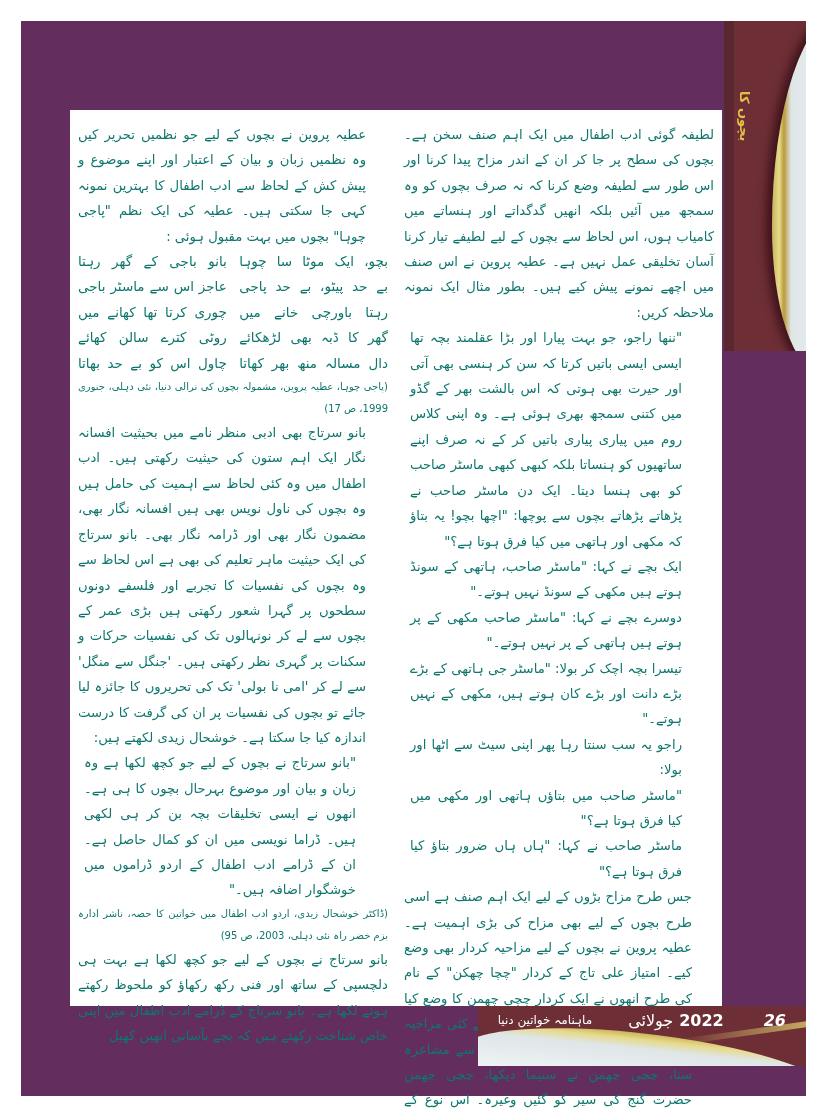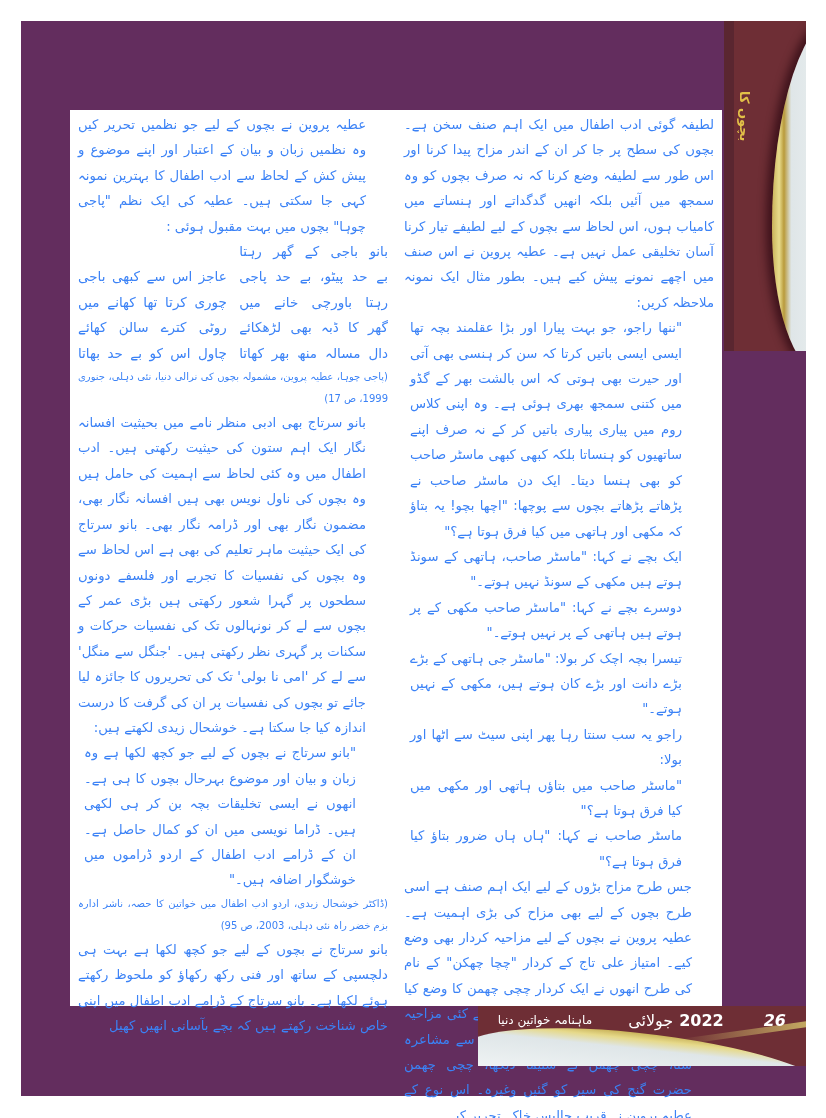--- a/index.html
+++ b/index.html
@@ -53,22 +53,22 @@
   .footer .month { margin-left: 36px; font-size: 16px; }
   .footer .mag { font-size: 12px; }
 
   .page {
     position: absolute; left: 70px; top: 110px; width: 652px; height: 896px;
     background: #ffffff;
     display: flex; flex-direction: row-reverse; justify-content: space-between;
     padding: 0 8px; box-sizing: border-box;
   }
   .col {
-    width: 310px; direction: rtl; color: #3b82f6; font-size: 13.2px; line-height: 25.4px;
-    padding-top: 2px;
+    width: 310px; direction: rtl; color: #0f766e; font-size: 13.2px; line-height: 25.4px;
+    padding-top: 12px;
   }
   .col p { margin: 0; text-align: justify; }
   .col .indent { padding-right: 22px; }
   .col .quote { padding-right: 32px; padding-left: 6px; }
   .col .ref { font-size: 10px; line-height: 22px; }
   .poem { margin: 0; }
   .poem-line { display: flex; justify-content: space-between; font-size: 13.5px; line-height: 25.4px; }
   .poem-line span { width: 48%; text-align: justify; text-align-last: justify; }
 </style>
 </head>
@@ -92,25 +92,26 @@
     <p class="quote">راجو یہ سب سنتا رہا پھر اپنی سیٹ سے اٹھا اور بولا:</p>
     <p class="quote">"ماسٹر صاحب میں بتاؤں ہاتھی اور مکھی میں کیا فرق ہوتا ہے؟"</p>
     <p class="quote">ماسٹر صاحب نے کہا: "ہاں ہاں ضرور بتاؤ کیا فرق ہوتا ہے؟"</p>
     <p class="indent">جس طرح مزاح بڑوں کے لیے ایک اہم صنف ہے اسی طرح بچوں کے لیے بھی مزاح کی بڑی اہمیت ہے۔ عطیہ پروین نے بچوں کے لیے مزاحیہ کردار بھی وضع کیے۔ امتیاز علی تاج کے کردار "چچا چھکن" کے نام کی طرح انھوں نے ایک کردار چچی چھمن کا وضع کیا اور اسے مرکز میں رکھ کر بچوں کے لیے کئی مزاحیہ تحریریں تیار کیں۔ جیسے چچی چھمن سے مشاعرہ سنا، چچی چھمن نے سنیما دیکھا، چچی چھمن حضرت گنج کی سیر کو گئیں وغیرہ۔ اس نوع کے عطیہ پروین نے قریب چالیس خاکے تحریر کیے۔</p>
   </div>
 
   <div class="col">
     <p class="indent">عطیہ پروین نے بچوں کے لیے جو نظمیں تحریر کیں وہ نظمیں زبان و بیان کے اعتبار اور اپنے موضوع و پیش کش کے لحاظ سے ادب اطفال کا بہترین نمونہ کہی جا سکتی ہیں۔ عطیہ کی ایک نظم "پاجی چوہا" بچوں میں بہت مقبول ہوئی :</p>
     <div class="poem">
       <div class="poem-line">
+        <span>بچو، ایک موٹا سا چوہا</span>
         <span>بانو باجی کے گھر رہتا</span>
       </div>
       <div class="poem-line">
         <span>بے حد پیٹو، بے حد پاجی</span>
-        <span>عاجز اس سے کبھی باجی</span>
+        <span>عاجز اس سے ماسٹر باجی</span>
       </div>
       <div class="poem-line">
         <span>رہتا باورچی خانے میں</span>
         <span>چوری کرتا تھا کھانے میں</span>
       </div>
       <div class="poem-line">
         <span>گھر کا ڈبہ بھی لڑھکائے</span>
         <span>روٹی کترے سالن کھائے</span>
       </div>
       <div class="poem-line">

